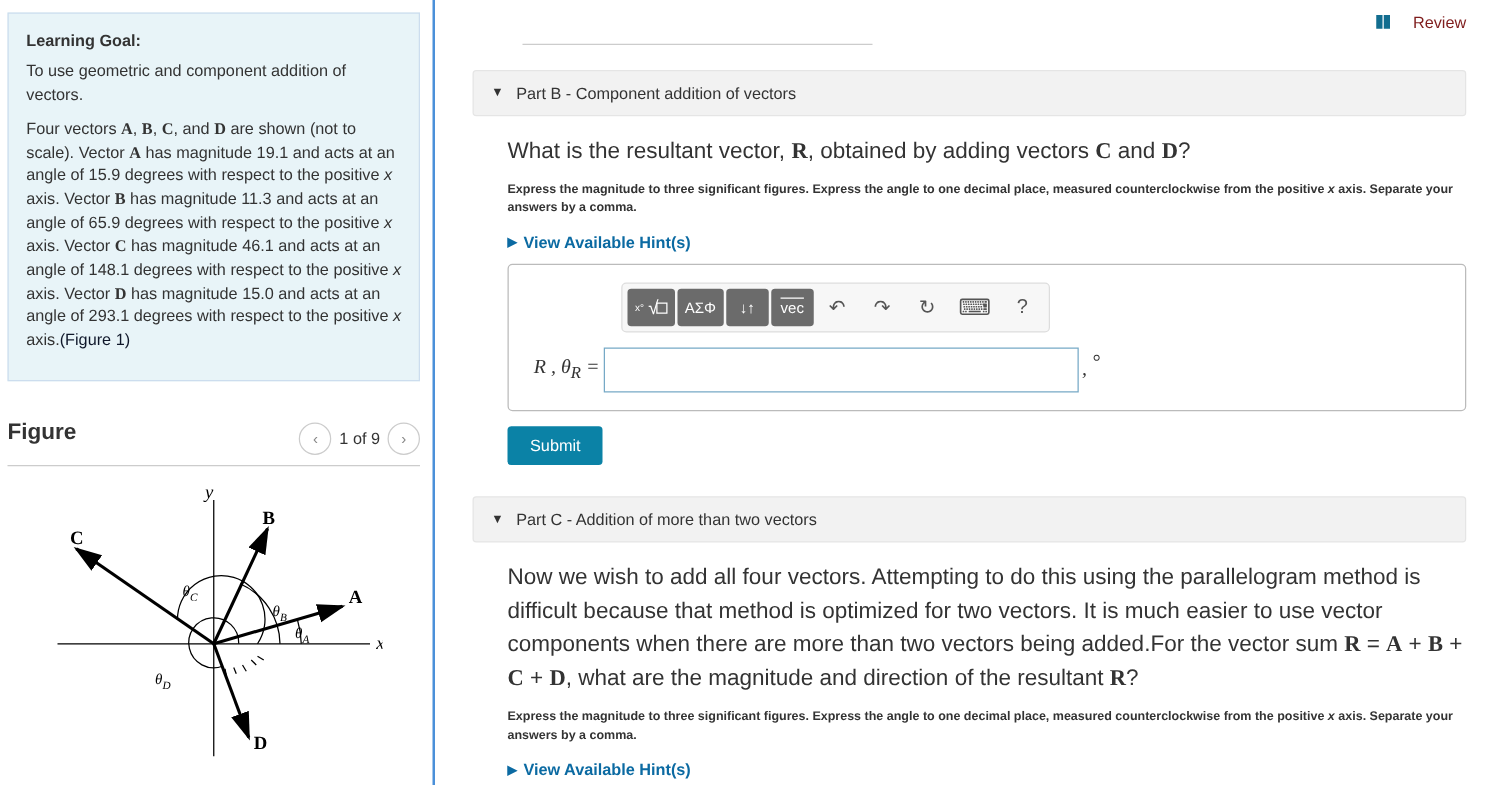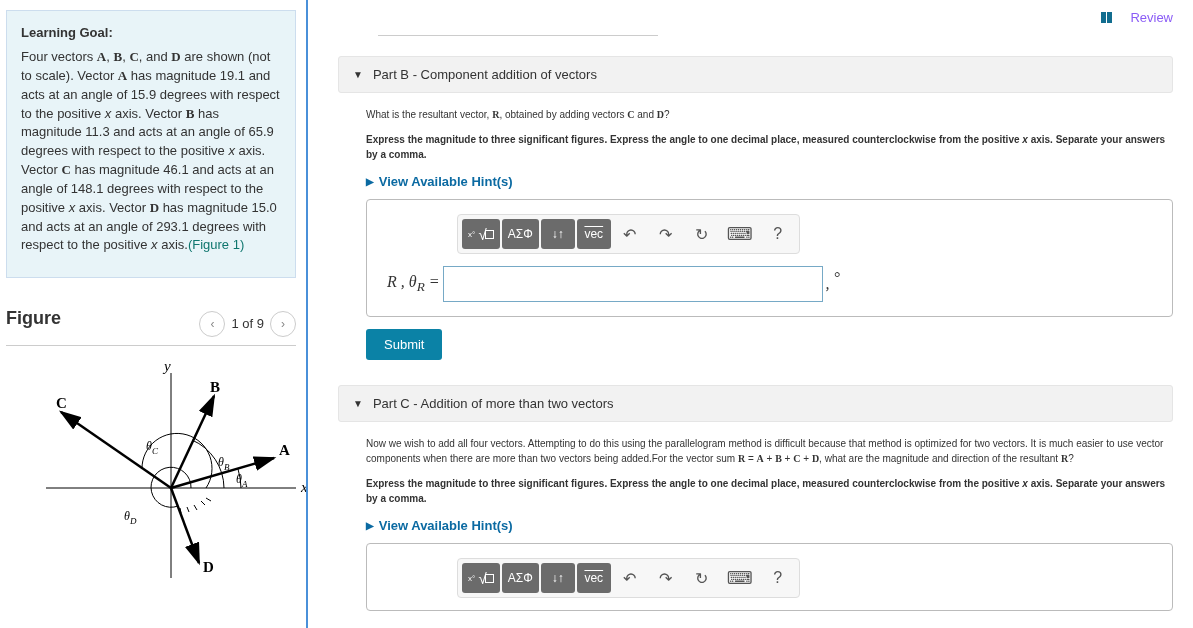--- a/index.html
+++ b/index.html
@@ -1,38 +1,38 @@
 <!DOCTYPE html>
 <html><head>
 <meta charset="utf-8">
 <style>
   * { box-sizing: border-box; margin: 0; padding: 0; }
   body { font-family: Arial, Helvetica, sans-serif; font-size: 13px; color: #333; background: #fff; width: 1193px; height: 628px; overflow: hidden; }
   .main-layout { display: flex; height: 100%; }
-  .left-panel { width: 308px; padding: 10px 10px 10px 6px; border-right: 2px solid #4a90d9; }
+  .left-panel { width: 348px; padding: 10px 10px 10px 6px; border-right: 2px solid #4a90d9; }
   .learning-box { background: #e8f4f8; border: 1px solid #cde; padding: 14px; margin-bottom: 30px; }
   .learning-box .lg-title { font-weight: bold; font-size: 13px; margin-bottom: 8px; }
   .learning-box p { font-size: 13px; line-height: 1.45; margin-bottom: 8px; }
   .vb { font-family: "Times New Roman", serif; font-weight: bold; }
-  .link { color: #0f766e; cursor: pointer; }
+  .link { color: #0f172a; cursor: pointer; }
   .figure-section h2 { font-size: 18px; font-weight: bold; margin-bottom: 10px; }
   .fig-header { display: flex; justify-content: space-between; align-items: center; border-bottom: 1px solid #ccc; padding-bottom: 6px; margin-bottom: 12px; }
   .pager { display: flex; align-items: center; gap: 6px; }
   .pager-btn { width: 26px; height: 26px; border: 1px solid #ccc; border-radius: 50%; background: #fff; display:flex; align-items:center; justify-content:center; font-size:12px; color:#888; cursor:pointer;}
   .fig-canvas { position: relative; width: 300px; height: 230px; }
   .right-panel { flex: 1; padding: 10px 20px 0 30px; overflow: hidden; }
   .top-bar { display:flex; justify-content:flex-end; align-items:center; gap:6px; padding-bottom:10px; }
-  .review-link { color:#8b5cf6; font-size:13px; display:flex; align-items:center; gap:18px; cursor:pointer;}
+  .review-link { color:#7f1d1d; font-size:13px; display:flex; align-items:center; gap:18px; cursor:pointer;}
   .hr-line { border: none; border-top: 1px solid #ccc; margin: 0 0 20px 40px; width: 280px;}
   .part-block { margin-bottom: 25px; }
   .part-header { background: #f2f2f2; border:1px solid #e5e5e5; border-radius:3px; padding: 10px 14px; display:flex; align-items:center; gap:10px; cursor:pointer;}
   .part-header .caret { font-size:10px; color:#333; }
   .part-title-b { font-weight:normal; }
   .part-body { padding: 14px 0 0 28px; }
-  .q-text { font-size:10px; line-height:1.5; margin-bottom:10px; }
+  .q-text { font-size:18px; line-height:1.5; margin-bottom:10px; }
   .instruct { font-weight:bold; font-size:10px; line-height:1.5; margin-bottom:12px; }
   .hints-toggle { color:#0b6aa2; font-weight:bold; font-size:13px; margin-bottom:10px; cursor:pointer; display:flex; align-items:center; gap:5px;}
   .hints-toggle .tri { font-size:10px; }
   .answer-box { border:1px solid #bbb; border-radius:4px; padding:14px 20px; margin-bottom:12px; }
   .toolbar { display:flex; align-items:center; gap:2px; margin-left:70px; margin-bottom:12px; background:#f7f7f7; padding:4px; border:1px solid #ddd; border-radius:4px; width:fit-content;}
   .tbtn { height:30px; min-width:34px; background:#6b6b6b; color:#fff; border:none; border-radius:3px; font-size:12px; display:flex; align-items:center; justify-content:center; padding:0 6px; cursor:pointer;}
   .tbtn.light { background:transparent; color:#555; font-size:16px;}
   .tbtn.light.small { font-size:18px; }
   .answer-line { display:flex; align-items:center; gap:3px; }
   .answer-label { font-family:"Times New Roman",serif; font-style:italic; font-size:16px; white-space:nowrap;}
@@ -43,20 +43,21 @@
   svg text { font-family: "Times New Roman", serif; }
 </style>
 </head>
 <body>
 
 <div class="main-layout">
 
   <div class="left-panel">
     <div class="learning-box">
       <div class="lg-title">Learning Goal:</div>
+      <p>To use geometric and component addition of vectors.</p>
       <p>
         <span>Four vectors </span><span class="vb">A</span><span>, </span><span class="vb">B</span><span>, </span><span class="vb">C</span><span>, and </span><span class="vb">D</span><span> are shown (not to scale). Vector </span><span class="vb">A</span><span> has magnitude 19.1 and acts at an angle of 15.9 degrees with respect to the positive </span><span class="ital">x</span><span> axis. Vector </span><span class="vb">B</span><span> has magnitude 11.3 and acts at an angle of 65.9 degrees with respect to the positive </span><span class="ital">x</span><span> axis. Vector </span><span class="vb">C</span><span> has magnitude 46.1 and acts at an angle of 148.1 degrees with respect to the positive </span><span class="ital">x</span><span> axis. Vector </span><span class="vb">D</span><span> has magnitude 15.0 and acts at an angle of 293.1 degrees with respect to the positive </span><span class="ital">x</span><span> axis.</span><span class="link">(Figure 1)</span>
       </p>
     </div>
 
     <div class="figure-section">
       <div class="fig-header">
         <h2>Figure</h2>
         <div class="pager">
           <div class="pager-btn">‹</div>

